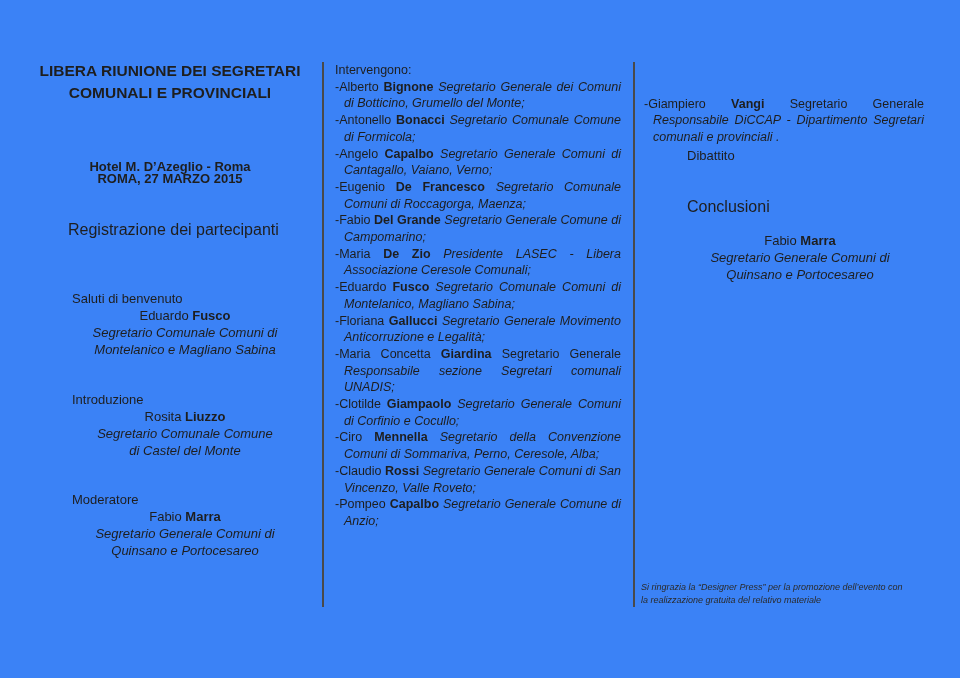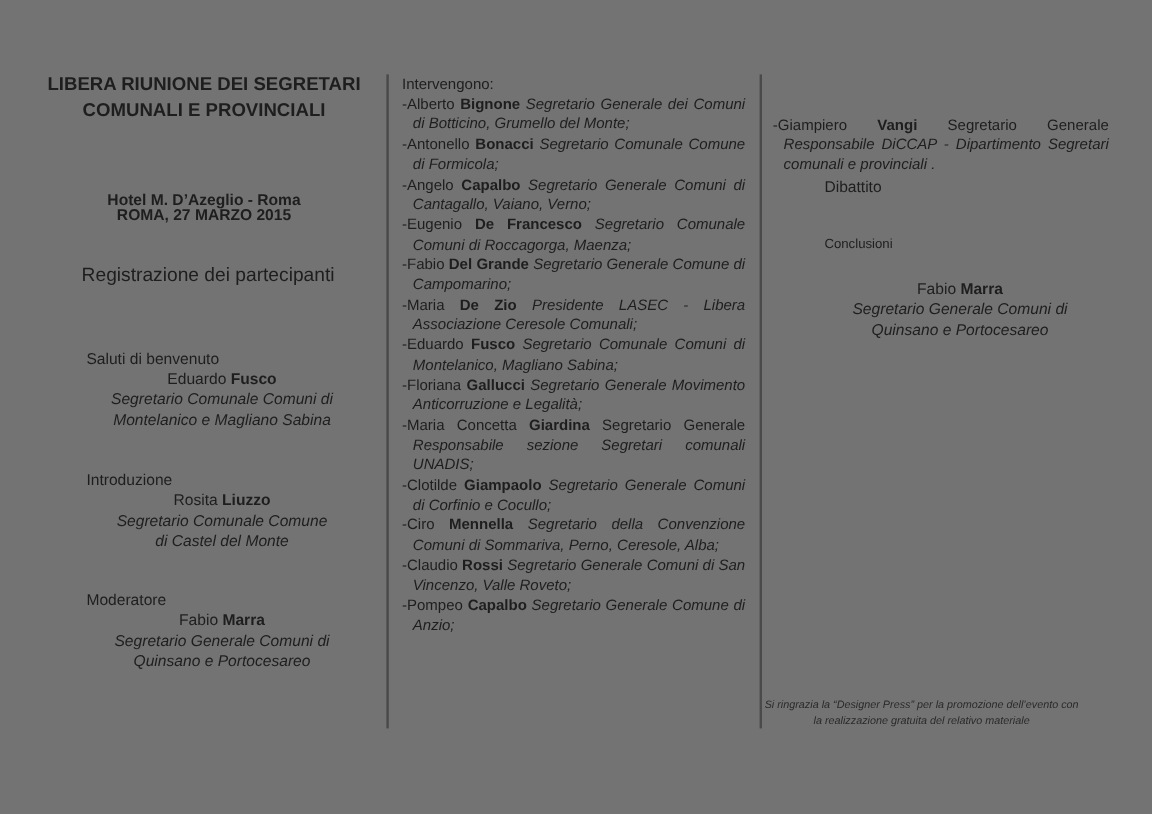--- a/index.html
+++ b/index.html
@@ -4,21 +4,21 @@
 <style>
   html, body {
     margin: 0;
     padding: 0;
     background: #ffffff;
   }
   .page {
     position: relative;
     width: 960px;
     height: 678px;
-    background: #737373;
+    background: #3b82f6;
     color: #1e1e1e;
     font-family: "Liberation Sans", sans-serif;
     overflow: hidden;
   }
   b { font-weight: 700; }
   i { font-style: italic; }
 
   .divider {
     position: absolute;
     top: 62px;
@@ -106,37 +106,37 @@
     box-sizing: border-box;
   }
   .debate-label {
     position: absolute;
     left: 687px; top: 148px;
     font-size: 13px;
   }
   .conclusions-label {
     position: absolute;
     left: 687px; top: 198px;
-    font-size: 11px;
+    font-size: 16px;
   }
   .closing-speaker {
     position: absolute;
     left: 676px; top: 232px; width: 248px;
     text-align: center;
     font-size: 13px;
     line-height: 17px;
   }
   .closing-role {
     font-style: italic;
     white-space: pre-line;
   }
   .footer-credit {
     position: absolute;
-    left: 618px; top: 581px; width: 300px;
-    text-align: center;
+    left: 641px; top: 581px; width: 300px;
+    text-align: left;
     font-style: italic;
     font-size: 9px;
     line-height: 13px;
     white-space: pre-line;
     color: #2a2a2a;
   }
 </style>
 </head>
 <body>
 

